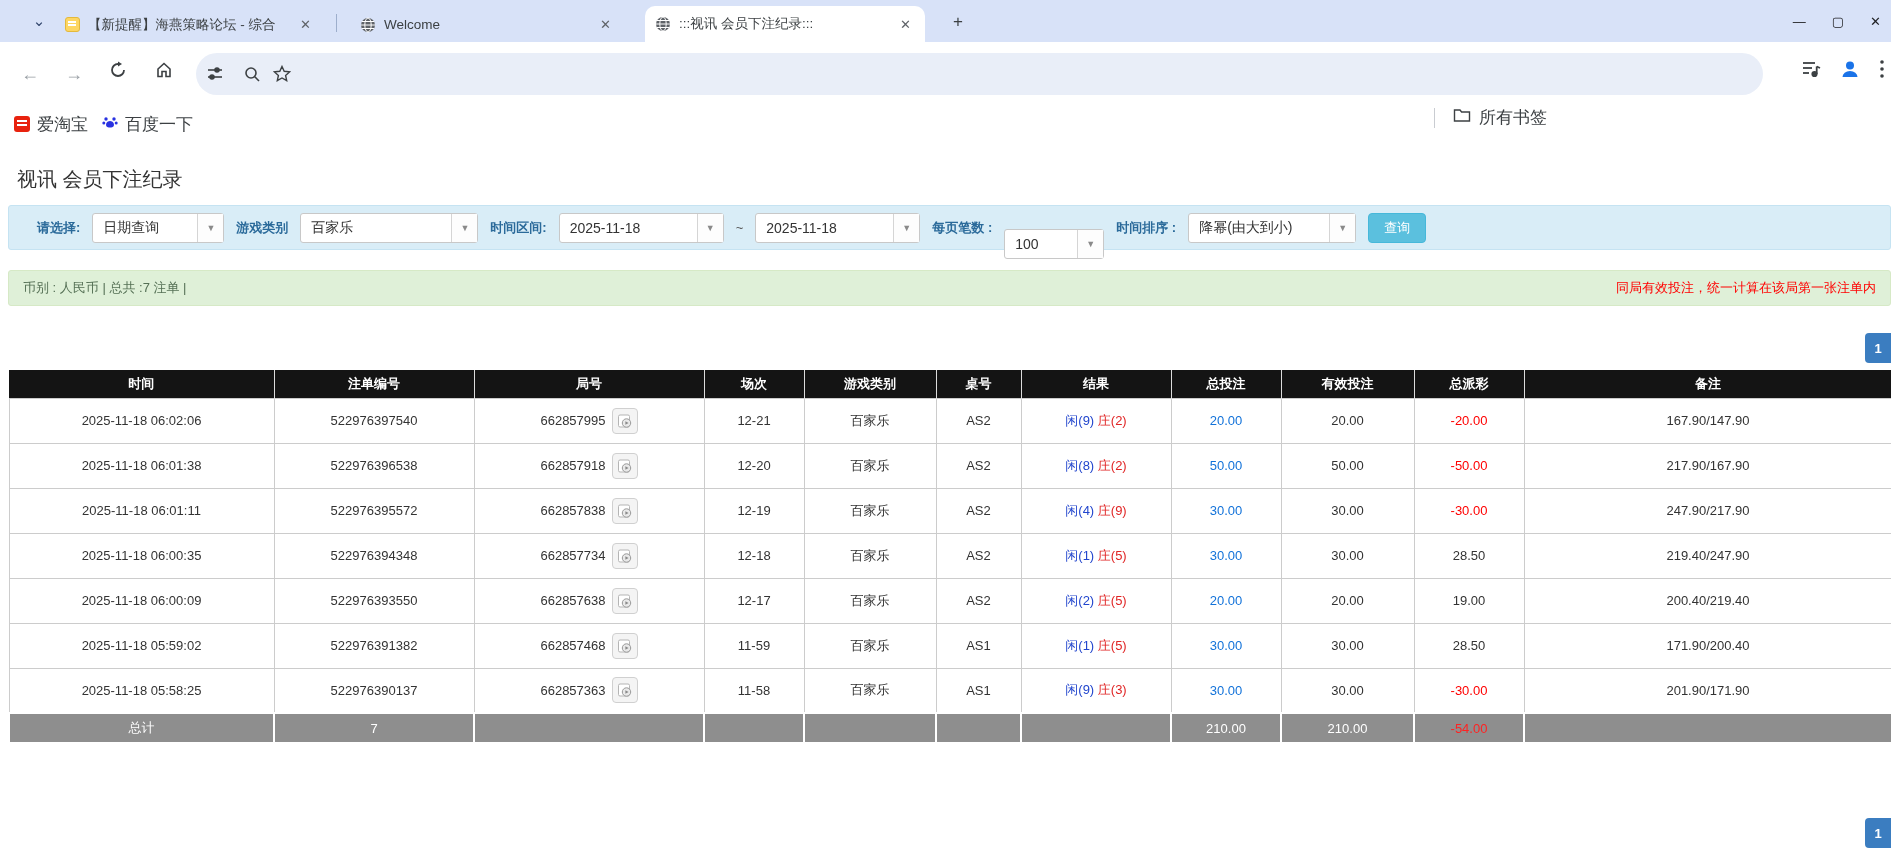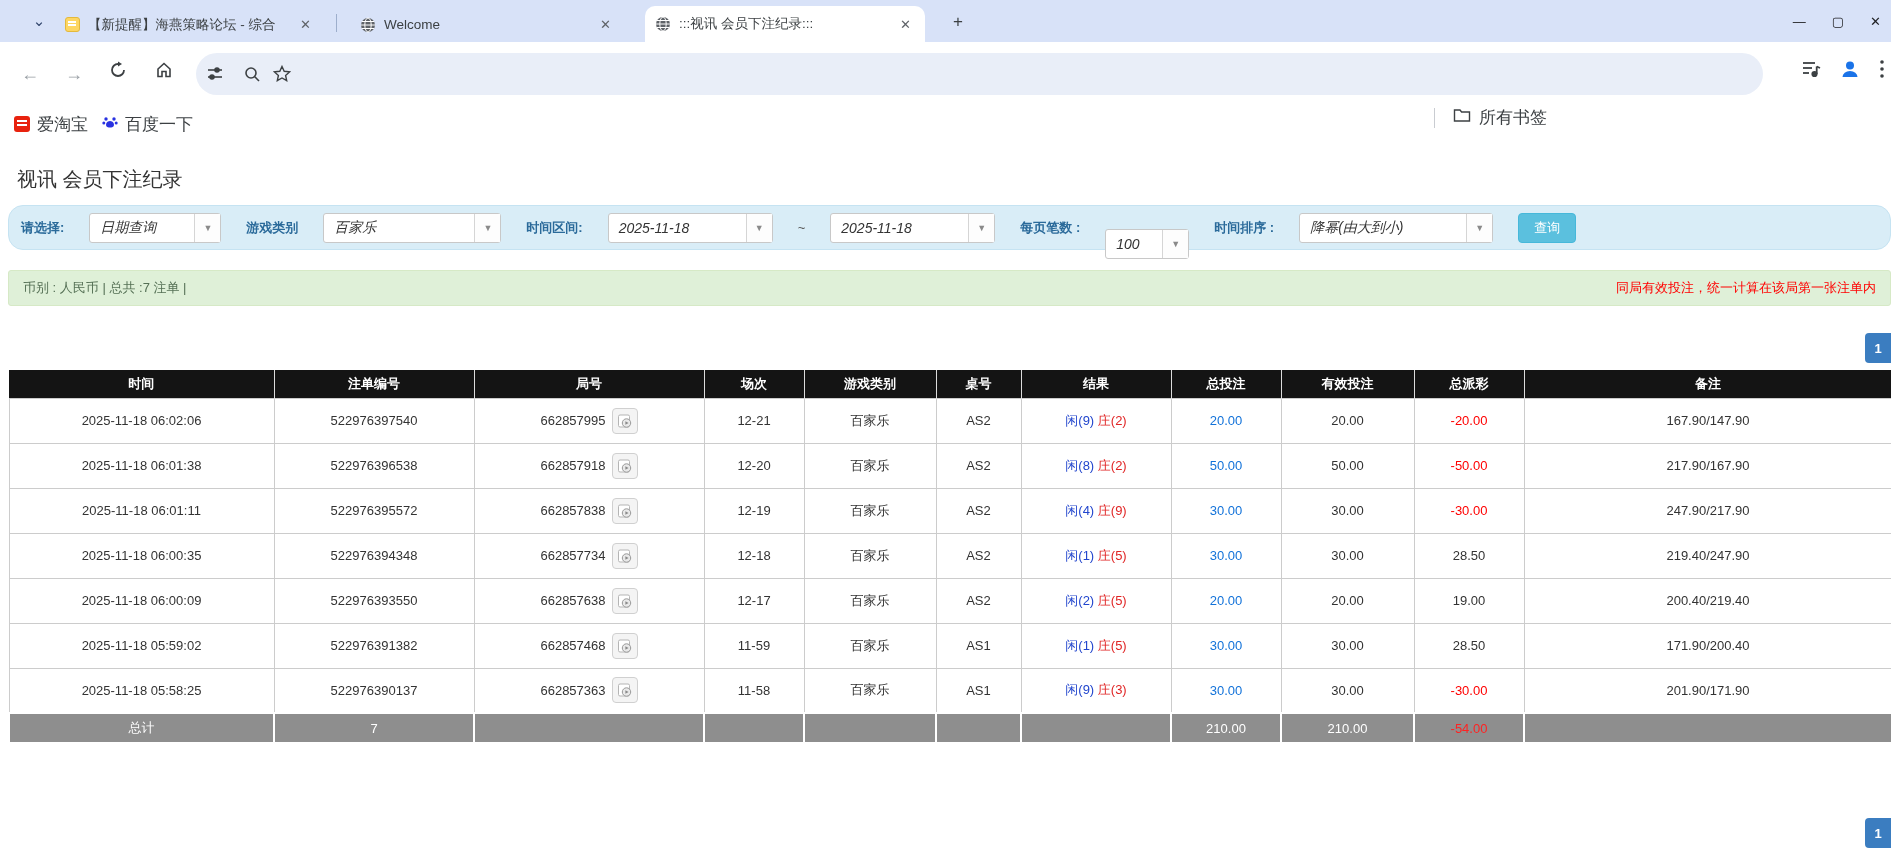--- a/index.html
+++ b/index.html
@@ -46,25 +46,25 @@
   .bm-taobao { width:16px; height:16px; background:#e8220e; border-radius:3px; position:relative; }
   .bm-taobao::after { content:""; position:absolute; left:3px; top:4px; width:10px; height:2px; background:#fff;
     box-shadow:0 4px 0 #fff; }
   .bm-right { position:absolute; right:10px; display:flex; align-items:center; gap:8px; cursor:pointer; }
   .bm-sep { width:1px; height:20px; background:#c9ccd1; margin-right:10px; }
 
   
   .page-title { position:absolute; left:17px; top:166px; font-size:20px; color:#333; }
 
   .filter-bar { position:absolute; left:8px; top:205px; width:1883px; height:45px; background:#d9edf7;
-    border:1px solid #c5e3f2; border-radius:15px; display:flex; align-items:center; gap:25px; padding-left:12px; }
+    border:1px solid #c5e3f2; border-radius:3px; display:flex; align-items:center; gap:12px; padding-left:28px; }
   .f-label { font-size:13px; font-weight:bold; color:#2a6a9a; white-space:nowrap; }
   .f-select { height:30px; background:#fff; border:1px solid #c8c8c8; border-radius:3px;
     display:flex; align-items:center; font-size:14px; color:#333; cursor:pointer; position:relative; }
-  .f-select .sel-val { flex:1; padding:0 10px; white-space:nowrap; overflow:hidden;font-style:italic; }
+  .f-select .sel-val { flex:1; padding:0 10px; white-space:nowrap; overflow:hidden; }
   .f-select .sel-arrow { width:26px; height:100%; border-left:1px solid #d5d5d5; color:#8a8a8a;
     font-size:9px; display:flex; align-items:center; justify-content:center; background:#fdfdfd; }
   .f-tilde { font-size:13px; color:#555; }
   .search-btn { height:30px; padding:0 15px; background:#5bc0de; border:1px solid #46b8da; border-radius:4px;
     color:#fff; font-size:13px; cursor:pointer; }
 
   .summary-bar { position:absolute; left:8px; top:270px; width:1883px; height:36px; background:#dff0d8;
     border:1px solid #d6e9c6; border-radius:3px; display:flex; align-items:center; justify-content:space-between;
     padding:0 14px; font-size:13px; }
   .summary-left { color:#557055; }
@@ -257,27 +257,27 @@
     <span class="sel-val">2025-11-18</span>
     <span class="sel-arrow">▼</span>
   </div>
   <span class="f-tilde">~</span>
   <div class="f-select" style="width:165px;">
     <span class="sel-val">2025-11-18</span>
     <span class="sel-arrow">▼</span>
   </div>
 
   <span class="f-label">每页笔数 :</span>
-  <div class="f-select" style="width:84px;margin-top:32px;">
+  <div class="f-select" style="width:100px;margin-top:32px;">
     <span class="sel-val">100</span>
     <span class="sel-arrow">▼</span>
   </div>
 
   <span class="f-label">时间排序 :</span>
-  <div class="f-select" style="width:194px;">
+  <div class="f-select" style="width:168px;">
     <span class="sel-val">降幂(由大到小)</span>
     <span class="sel-arrow">▼</span>
   </div>
 
   <button class="search-btn">查询</button>
 </div>
 
 <div class="summary-bar">
   <span class="summary-left">币别 : 人民币 | 总共 :7 注单 |</span>
   <span class="summary-right">同局有效投注，统一计算在该局第一张注单内</span>

